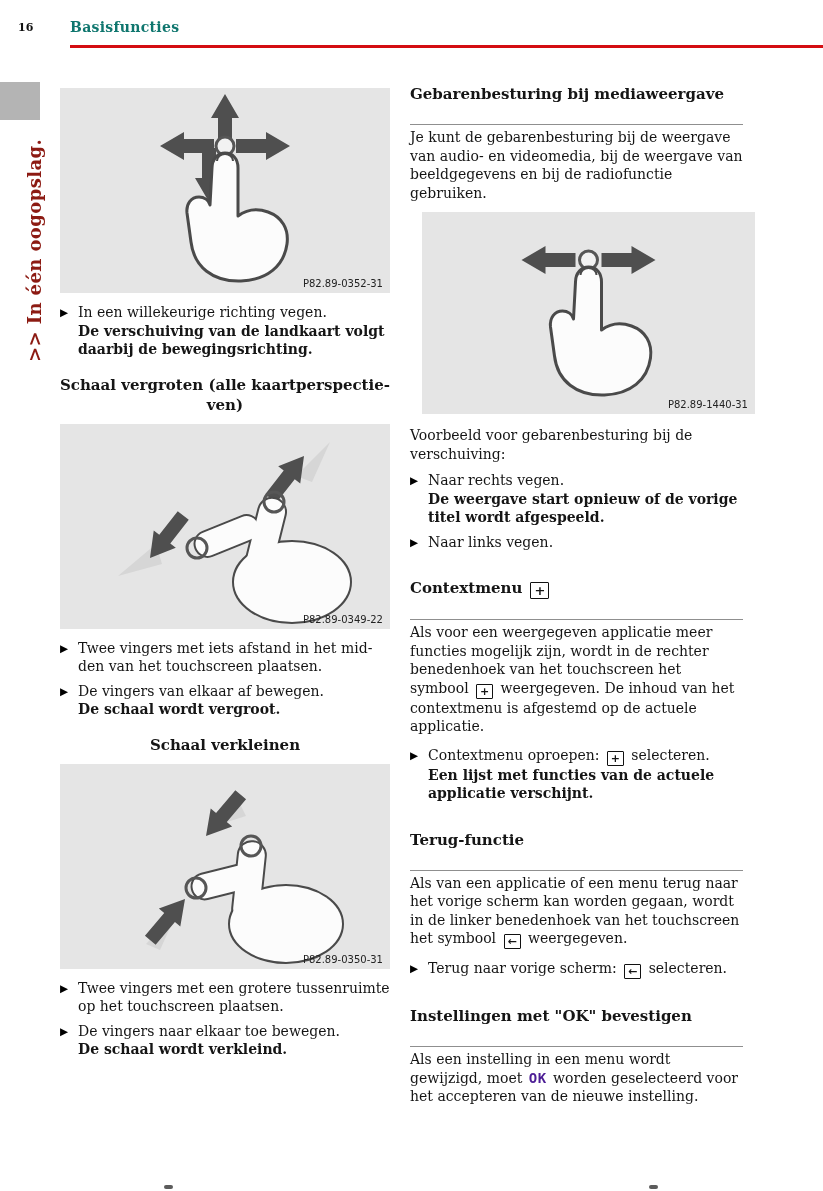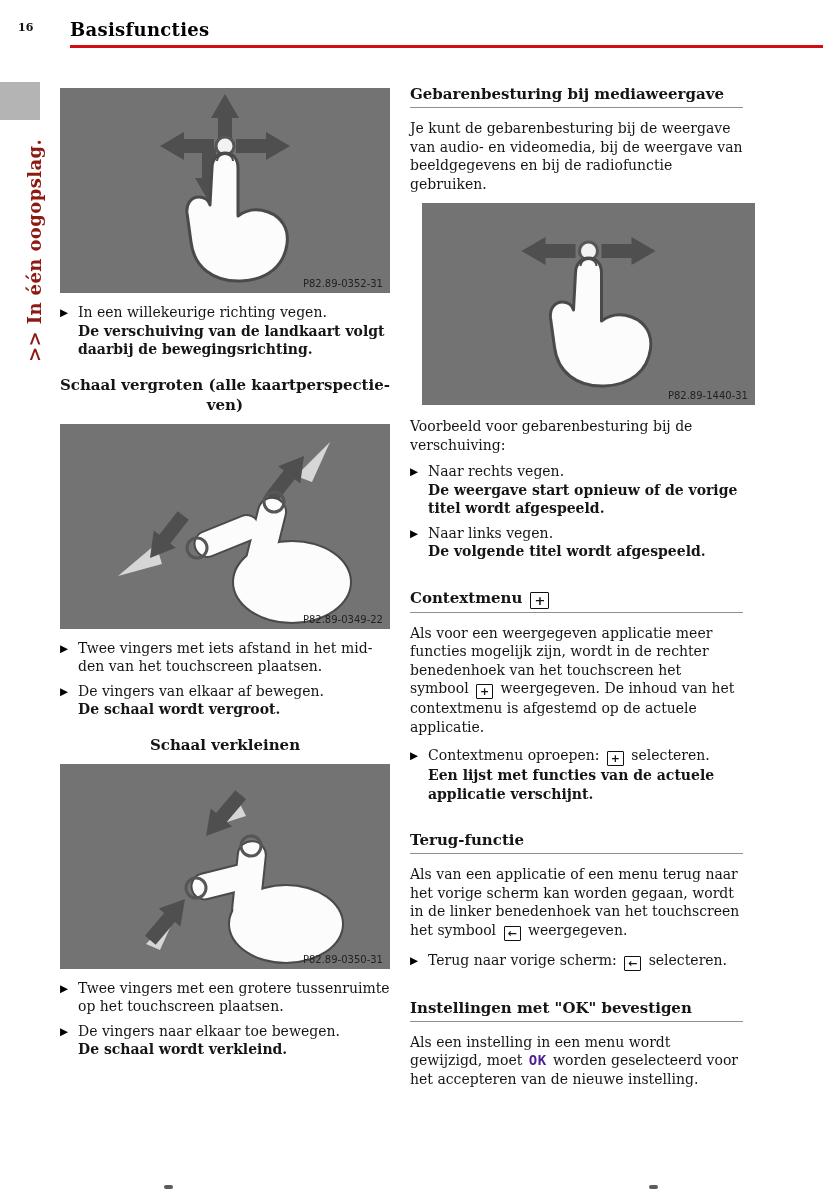--- a/index.html
+++ b/index.html
@@ -4,52 +4,52 @@
 <style>
   html,body { margin:0; padding:0; background:#888; }
   .page {
     position:relative; width:823px; height:1191px; margin:0 auto;
     background:#ffffff; overflow:hidden;
     font-family:"DejaVu Serif", serif; color:#151515;
   }
 
   
   .page-num { position:absolute; left:18px; top:21px; font-size:11px; font-weight:bold; color:#111; }
-  .chapter-title { position:absolute; left:70px; top:19px; font-size:18px; font-weight:bold; color:#000000; letter-spacing:.3px; }
+  .chapter-title { position:absolute; left:70px; top:19px; font-size:14px; font-weight:bold; color:#0f766e; letter-spacing:.3px; }
   .header-rule { position:absolute; left:70px; top:45px; width:753px; height:3px; background:#d40d12; }
 
   
   .chapter-tab { position:absolute; left:0; top:82px; width:40px; height:38px; background:#b4b4b4; }
   .sidebar-label {
     position:absolute; left:24px; top:362px;
     transform:rotate(-90deg); transform-origin:0 0;
     white-space:nowrap; font-weight:bold; font-size:18px; letter-spacing:.4px;
     color:#8c1a12;
   }
   .print-mark { position:absolute; bottom:2px; width:9px; height:4px; background:#333; border-radius:2px; opacity:.8; }
 
   
   .col-left  { position:absolute; left:60px;  top:88px; width:330px; }
   .col-right { position:absolute; left:410px; top:85px; width:333px; }
 
   
-  .figure { position:relative; width:100%; height:205px; background:#737373; margin:0 0 10px; }
+  .figure { position:relative; width:100%; height:205px; background:#e5e5e5; margin:0 0 10px; }
   .figure.media { height:202px; margin:4px 12px 12px; }
   .fig-svg { position:absolute; left:0; top:0; width:100%; height:100%; }
   .fig-label {
     position:absolute; right:7px; bottom:4px;
     font-family:"DejaVu Sans", sans-serif; font-size:10px; color:#222;
   }
 
   
   p.body { font-size:14px; line-height:18.5px; margin:0 0 10px; }
   .lc-heading { font-size:15px; font-weight:bold; line-height:20px; margin:16px 0 9px;text-align:center; }
   .rc-heading {
     font-size:15px; font-weight:bold; line-height:19px;
-    padding-bottom:3px; border-bottom:1px solid #8f8f8f; margin:0 0 11px;
+    padding-bottom:20px; border-bottom:1px solid #8f8f8f; margin:0 0 3px;
   }
   .rc-heading.spaced { margin-top:28px; }
 
   .bullet { display:flex; margin:0 0 6px; }
   .bullet .marker {
     flex:0 0 18px; font-family:"DejaVu Sans", sans-serif;
     font-size:10.5px; line-height:18.5px; color:#000;
   }
   .bullet .content { flex:1; font-size:14px; line-height:18.5px; }
   .bullet .detail { display:block;font-weight:bold; }
@@ -219,21 +219,20 @@
       <span class="marker">▶</span>
       <span class="content">
         <span>Naar rechts vegen.</span>
         <span class="detail">De weergave start opnieuw of de vorige titel wordt afgespeeld.</span>
       </span>
     </div>
     <div class="bullet">
       <span class="marker">▶</span>
       <span class="content">
         <span>Naar links vegen.</span>
-        <span class="detail">De volgende titel wordt afgespeeld.</span>
       </span>
     </div>
 
     <div class="rc-heading spaced">
       <span>Contextmenu</span><span class="sym">+</span>
     </div>
 
     <p class="body">
       <span>Als voor een weergegeven applicatie meer functies mogelijk zijn, wordt in de rechter benedenhoek van het touchscreen het symbool</span>
       <span class="sym">+</span>

